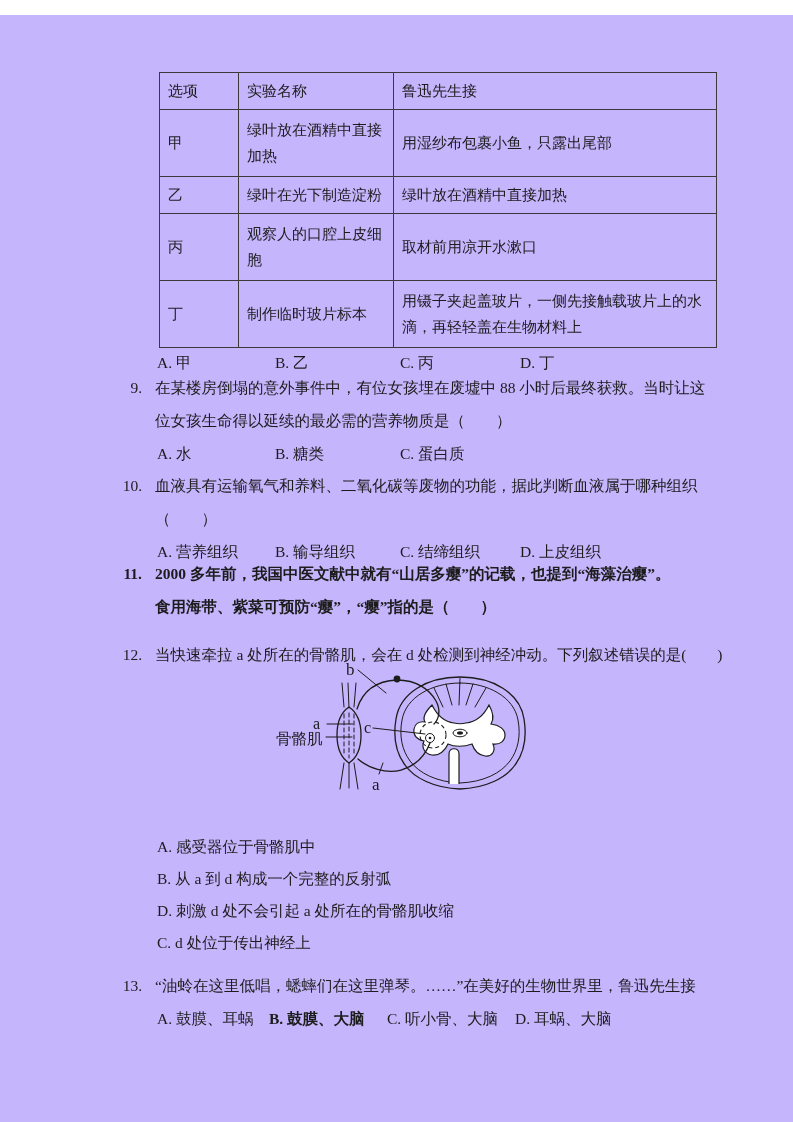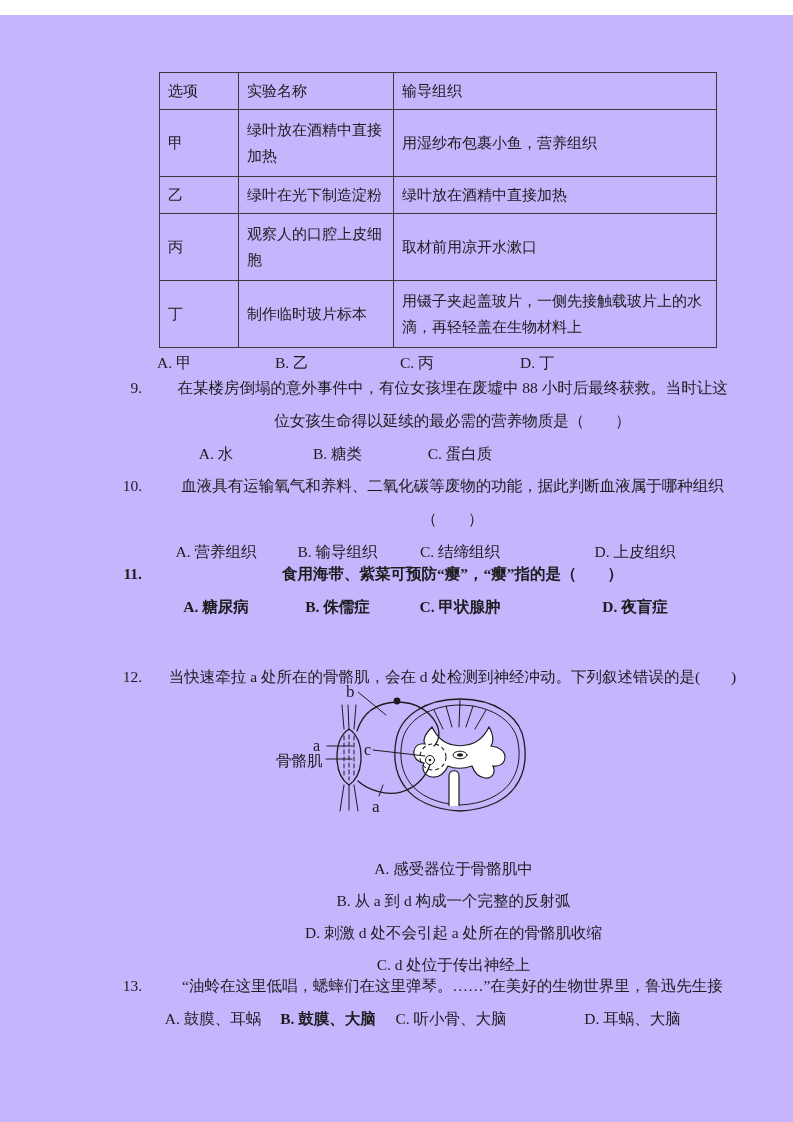--- a/index.html
+++ b/index.html
@@ -26,52 +26,52 @@
   .opt.ob { width:125px; }
   .opt.oc { width:120px; }
   .opt.od { flex:1; }
   #q13 .opt.oa { width:112px; }
   #q13 .opt.ob { width:118px;font-weight:bold; }
   #q13 .opt.oc { width:128px; }
   #q8opts { position:absolute; top:331px; left:155px; width:560px; }
   
   .question { position:absolute; left:110px; width:640px; display:flex; }
   .qnum  { width:32px; flex:none; text-align:right; line-height:33px; }
-  .qbody { margin-left:13px; flex:1;text-align:center; }
+  .qbody { margin-left:13px; flex:1; }
   .qline { line-height:33px; white-space:nowrap; }
   #q9  { top:356px; }
   #q10 { top:454px; }
   #q11 { top:542px;font-weight:bold; }
-  #q12 { top:645px; }
+  #q12 { top:623px; }
   #q13 { top:954px; }
   #q12 .vopt { line-height:32px; margin-left:2px; white-space:nowrap; }
   .diagram { position:relative; height:160px; }
   .diagram svg { position:absolute; left:115px; top:-14px; }
   svg .ln   { fill:none; stroke:#1c1c1c; stroke-width:1.3; stroke-linecap:round; }
   svg .thin { fill:none; stroke:#1c1c1c; stroke-width:1; stroke-linecap:round; }
   svg .wfill{ fill:#ffffff; stroke:#1c1c1c; stroke-width:1.2; }
   svg .dash { fill:none; stroke:#1c1c1c; stroke-width:1.1; stroke-dasharray:4 3; }
   svg text  { fill:#1c1c1c; font-family:"Liberation Serif","DejaVu Serif",serif; }
 </style>
 </head>
 <body>
 
 <div class="page">
 
   <table class="exp">
     <tbody>
         <tr class="h-row">
       <td class="c1">选项</td>
       <td class="c2">实验名称</td>
-      <td class="c3">输导组织</td>
+      <td class="c3">鲁迅先生接</td>
     </tr>
     <tr class="tall">
       <td>甲</td>
       <td>绿叶放在酒精中直接加热</td>
-      <td>用湿纱布包裹小鱼，营养组织</td>
+      <td>用湿纱布包裹小鱼，只露出尾部</td>
     </tr>
     <tr class="short">
       <td>乙</td>
       <td>绿叶在光下制造淀粉</td>
       <td>绿叶放在酒精中直接加热</td>
     </tr>
     <tr class="tall">
       <td>丙</td>
       <td>观察人的口腔上皮细胞</td>
       <td>取材前用凉开水漱口</td>
@@ -114,27 +114,22 @@
         <span class="opt ob">B. 输导组织</span>
         <span class="opt oc">C. 结缔组织</span>
         <span class="opt od">D. 上皮组织</span>
       </div>
     </div>
   </div>
 
   <div class="question" id="q11">
     <div class="qnum">11.</div>
     <div class="qbody">
+      <div class="qline">2000 多年前，我国中医文献中就有“山居多瘿”的记载，也提到“海藻治瘿”。</div>
       <div class="qline">食用海带、紫菜可预防“瘿”，“瘿”指的是（　　）</div>
-      <div class="opt-row">
-        <span class="opt oa">A. 糖尿病</span>
-        <span class="opt ob">B. 侏儒症</span>
-        <span class="opt oc">C. 甲状腺肿</span>
-        <span class="opt od">D. 夜盲症</span>
-      </div>
     </div>
   </div>
 
   <div class="question" id="q12">
     <div class="qnum">12.</div>
     <div class="qbody">
       <div class="qline">当快速牵拉 a 处所在的骨骼肌，会在 d 处检测到神经冲动。下列叙述错误的是(　　)</div>
 
       <div class="diagram">
         <svg width="264" height="144" viewBox="268 664 264 144">

